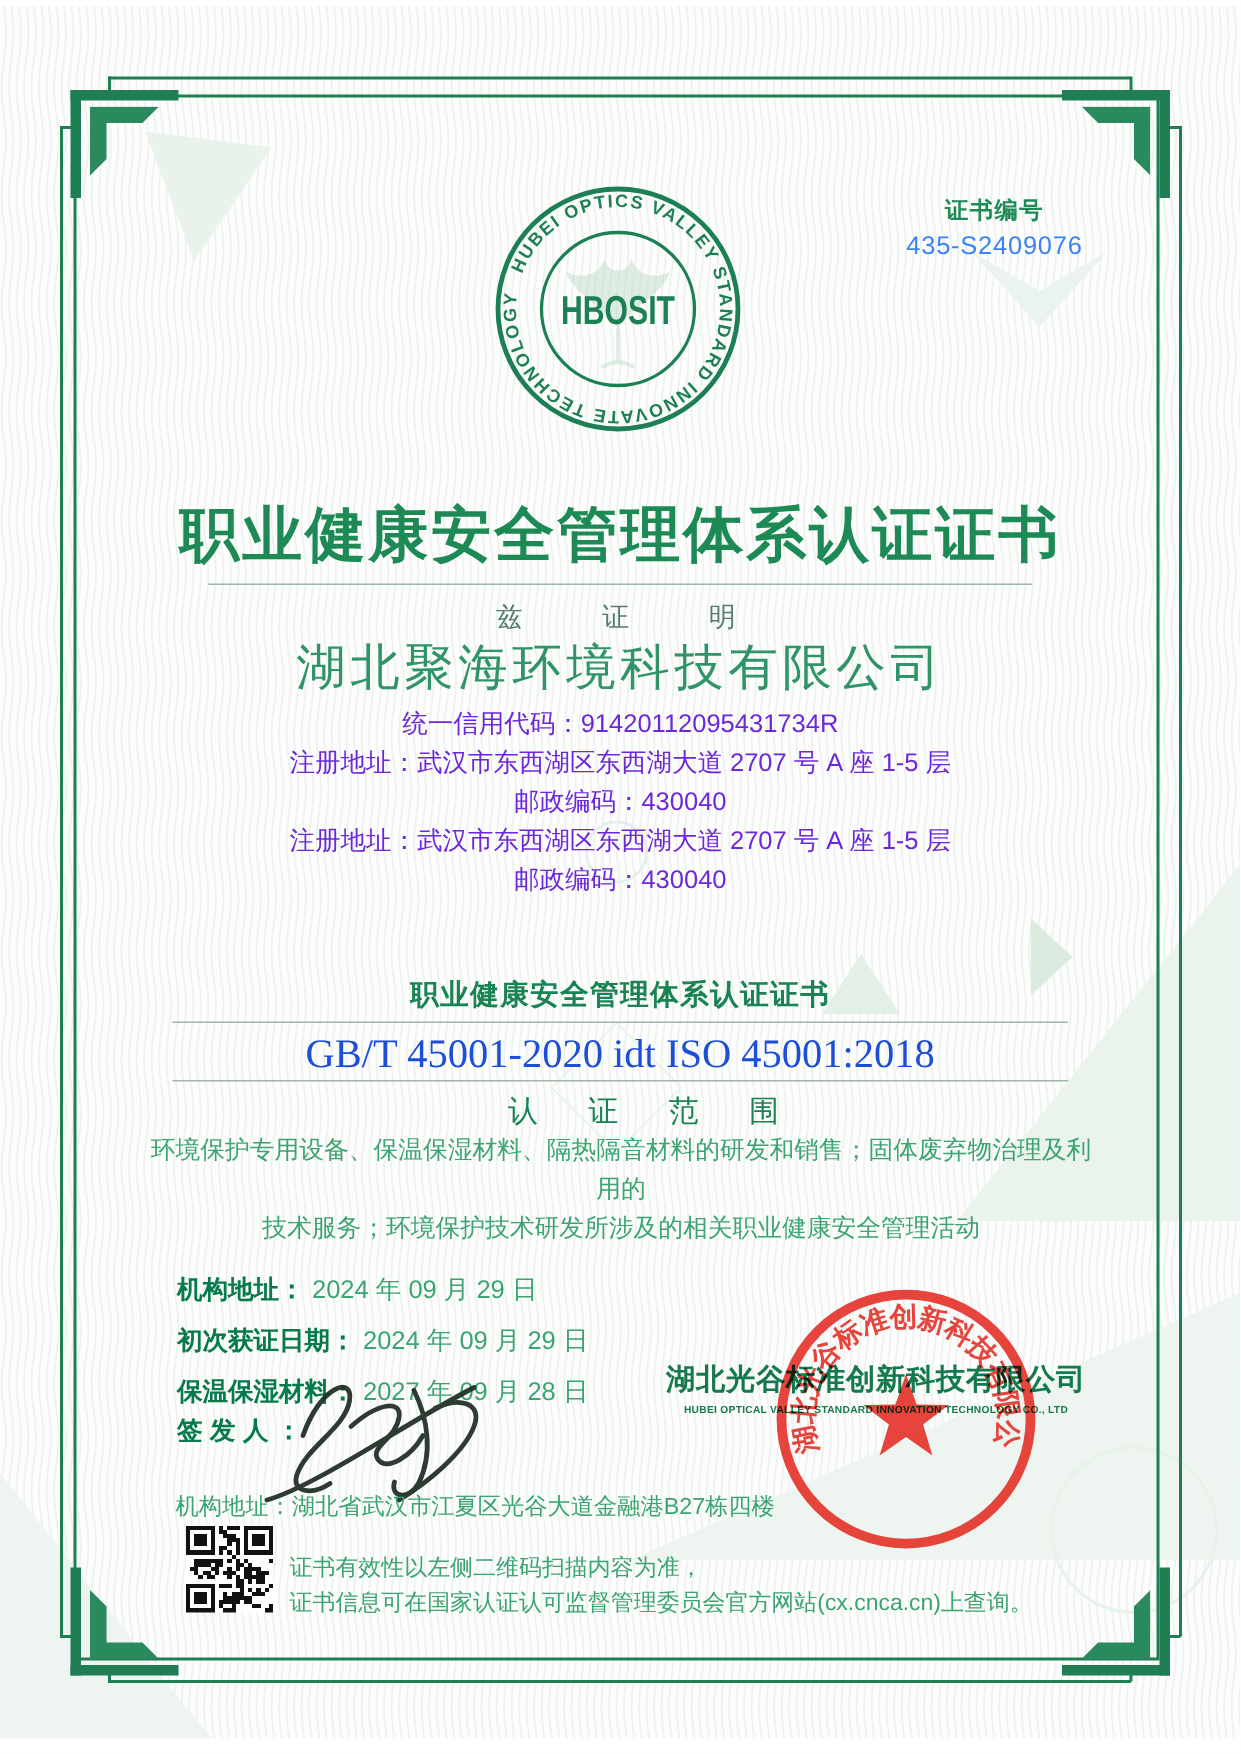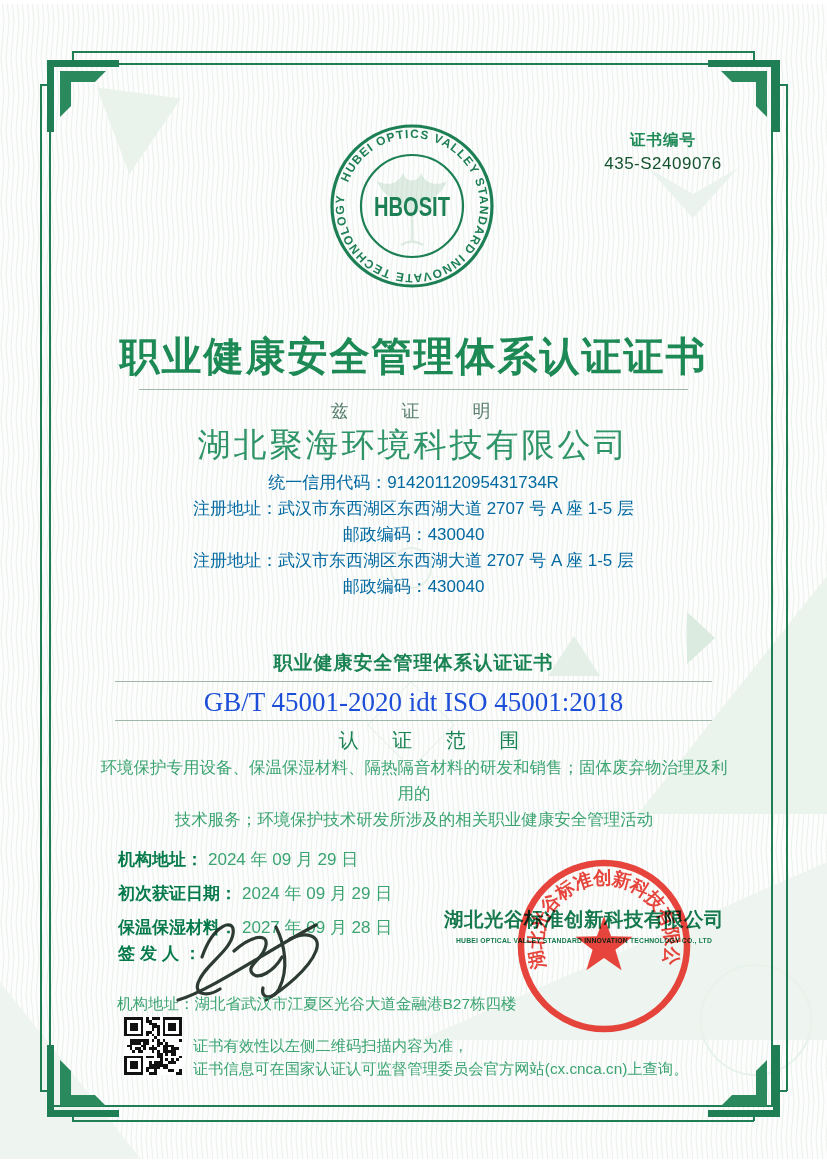--- a/index.html
+++ b/index.html
@@ -40,33 +40,33 @@
   .bv-tl { left:60px;  top:67px; }
   .bv-tr { left:721px; top:67px;   transform:scaleX(-1); }
   .bv-bl { left:60px;  top:1056px; transform:scaleY(-1); }
   .bv-br { left:721px; top:1056px; transform:scale(-1,-1); }
 
   
   .content { position:absolute; left:0; top:0; width:100%; height:100%; z-index:4; }
 
   .cert-no { position:absolute; left:580px; top:126px; width:166px; text-align:center; }
   .cert-no .lbl { font-size:15.5px; font-weight:bold; color:#1f8a58; letter-spacing:1px; }
-  .cert-no .num { font-size:17px; color:#14532d; margin-top:3px; letter-spacing:.5px; }
+  .cert-no .num { font-size:17px; color:#3b82f6; margin-top:3px; letter-spacing:.5px; }
 
   .logo { position:absolute; left:327px; top:117px; }
 
   .main-title { position:absolute; left:0; top:325px; width:100%; text-align:center;
                 font-size:40px; font-weight:800; color:#1d8a56; letter-spacing:2px; }
   .rule1 { position:absolute; left:139px; top:385px; width:549px; height:1px; background:#9fb6a8; }
   .certify { position:absolute; left:0; top:395px; width:100%; text-align:center;
              font-size:18px; color:#567d6c; letter-spacing:6px; word-spacing:36px; }
 
   .company-name { position:absolute; left:0; top:419px; width:100%; text-align:center;
                   font-size:33px; color:#2f9467; letter-spacing:3px; }
-  .info { position:absolute; left:0; width:100%; text-align:center; font-size:17px; color:#0369a1; }
+  .info { position:absolute; left:0; width:100%; text-align:center; font-size:17px; color:#6d28d9; }
   .i1 { top:467px; } .i2 { top:493px; } .i3 { top:519px; } .i4 { top:545px; } .i5 { top:571px; }
 
   .std-header { position:absolute; left:0; top:646px; width:100%; text-align:center;
                 font-size:19px; font-weight:bold; color:#1a8354; letter-spacing:1px; }
   .rule2 { position:absolute; left:115px; top:677px; width:597px; height:1px; background:#9fb6a8; }
   .std-code { position:absolute; left:0; top:683px; width:100%; text-align:center;
               font-family:"Liberation Serif", serif; font-size:27px; color:#1d4ed8; }
   .rule3 { position:absolute; left:115px; top:716px; width:597px; height:1px; background:#9fb6a8; }
   .scope-title { position:absolute; left:0; top:723px; width:100%; text-align:center;
                  font-size:20px; color:#1a8354; letter-spacing:9px; word-spacing:10px;padding-left:40px; }

